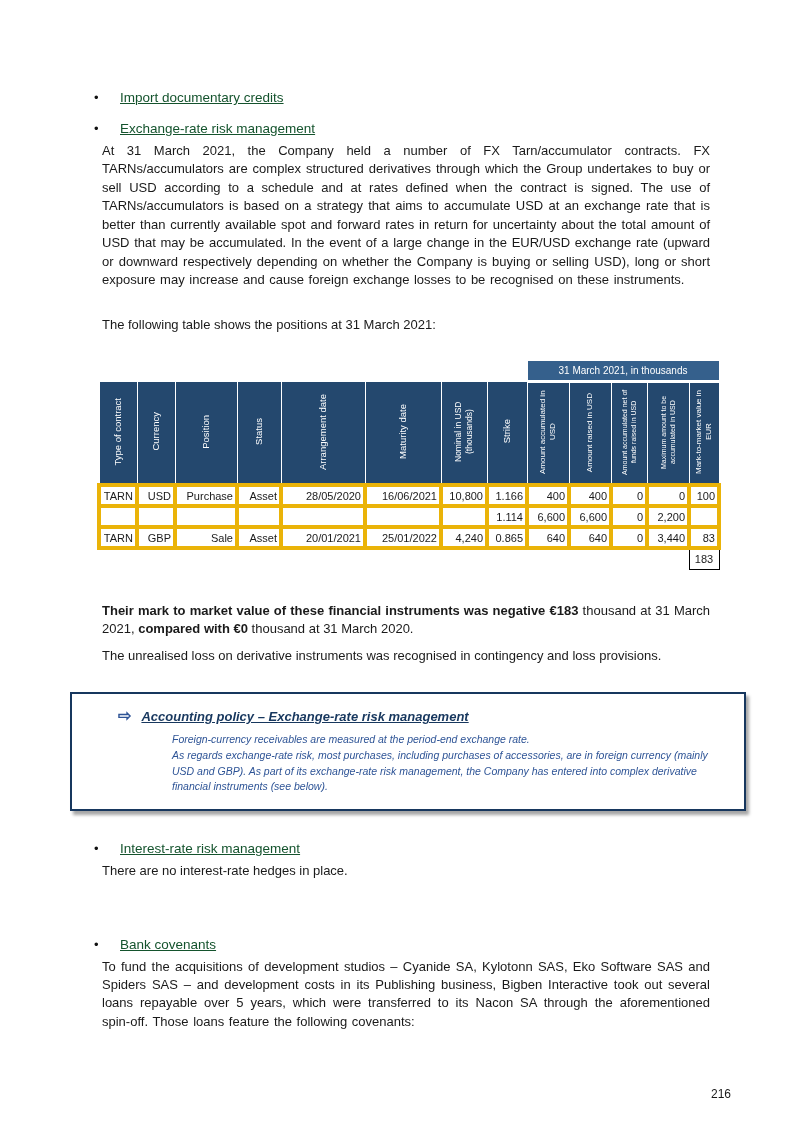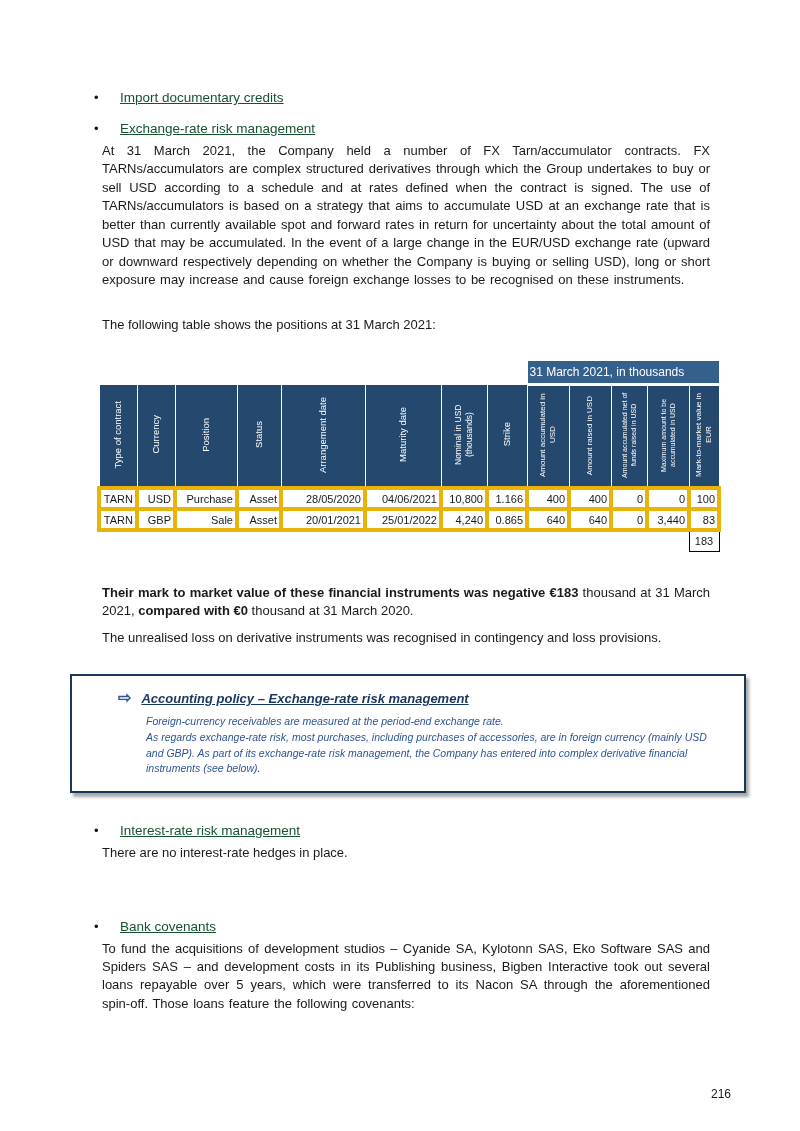--- a/index.html
+++ b/index.html
@@ -22,21 +22,21 @@
   p.justify { text-align: justify; word-spacing: 1px; }
   .sect { margin-bottom: 16px; }
   .bold { font-weight: bold; }
 
   
   .table-wrap { margin: 26px 0 0 -5px; }
   table.fx-table { border-collapse: collapse; table-layout: fixed; width: 620px; font-size: 11px; }
   .fx-table td, .fx-table th { overflow: hidden; }
   .banner {
     background: var(--banner-bg, #35608C); color: #fff;
-    font-size: 12px; padding: 4px 2px;
+    font-size: 10px; text-align: center; padding: 4px 2px;
     border: 1px solid #fff; border-bottom: 3px solid #fff;
   }
   th.vh {
     background: var(--header-bg, #24486E);
     color: #fff; height: 100px; vertical-align: middle; text-align: center;
     border: 1px solid #fff; border-bottom: 1px solid #000; padding: 2px 1px;
     font-weight: normal;
   }
   th.vh span {
     writing-mode: vertical-rl; transform: rotate(180deg);
@@ -65,21 +65,21 @@
     padding: 12px 24px 14px 24px;
     box-shadow: 3px 4px 3px rgba(0,0,0,0.35);
   }
   .policy-title-row { display: flex; align-items: baseline; margin-left: 22px; }
   .policy-arrow { color: var(--policy-blue, #2E5496); font-size: 16px; margin-right: 10px; font-weight: bold; }
   .policy-title {
     color: var(--policy-dark, #17375E); font-weight: bold; font-style: italic;
     text-decoration: underline; font-size: 13px;
   }
   .policy-body {
-    margin: 7px 10px 0 50px;
+    margin: 7px 10px 0 76px;
     color: var(--policy-blue, #2E5496); font-style: italic;
     font-size: 10.5px; line-height: 1.5;
   }
   .policy-body p { margin: 0; }
 
   .sect-interest { margin-top: 30px; }
   .sect-bank { margin-top: 56px; }
 
   .page-number { position: absolute; right: 69px; bottom: 30px; font-size: 12px; color: #1a1a1a; }
 </style>
@@ -142,28 +142,43 @@
           <th class="vh"><span class="s8">Mark-to-market value in EUR</span></th>
         </tr>
       </thead>
       <tbody>
           <tr>
             <td>TARN</td>
             <td>USD</td>
             <td>Purchase</td>
             <td>Asset</td>
             <td>28/05/2020</td>
-            <td>04/06/2021</td>
+            <td>16/06/2021</td>
             <td>10,800</td>
             <td>1.166</td>
             <td>400</td>
             <td>400</td>
             <td>0</td>
             <td>0</td>
             <td>100</td>
+          </tr>
+          <tr>
+            <td></td>
+            <td></td>
+            <td></td>
+            <td></td>
+            <td></td>
+            <td></td>
+            <td></td>
+            <td>1.114</td>
+            <td>6,600</td>
+            <td>6,600</td>
+            <td>0</td>
+            <td>2,200</td>
+            <td></td>
           </tr>
           <tr>
             <td>TARN</td>
             <td>GBP</td>
             <td>Sale</td>
             <td>Asset</td>
             <td>20/01/2021</td>
             <td>25/01/2022</td>
             <td>4,240</td>
             <td>0.865</td>

